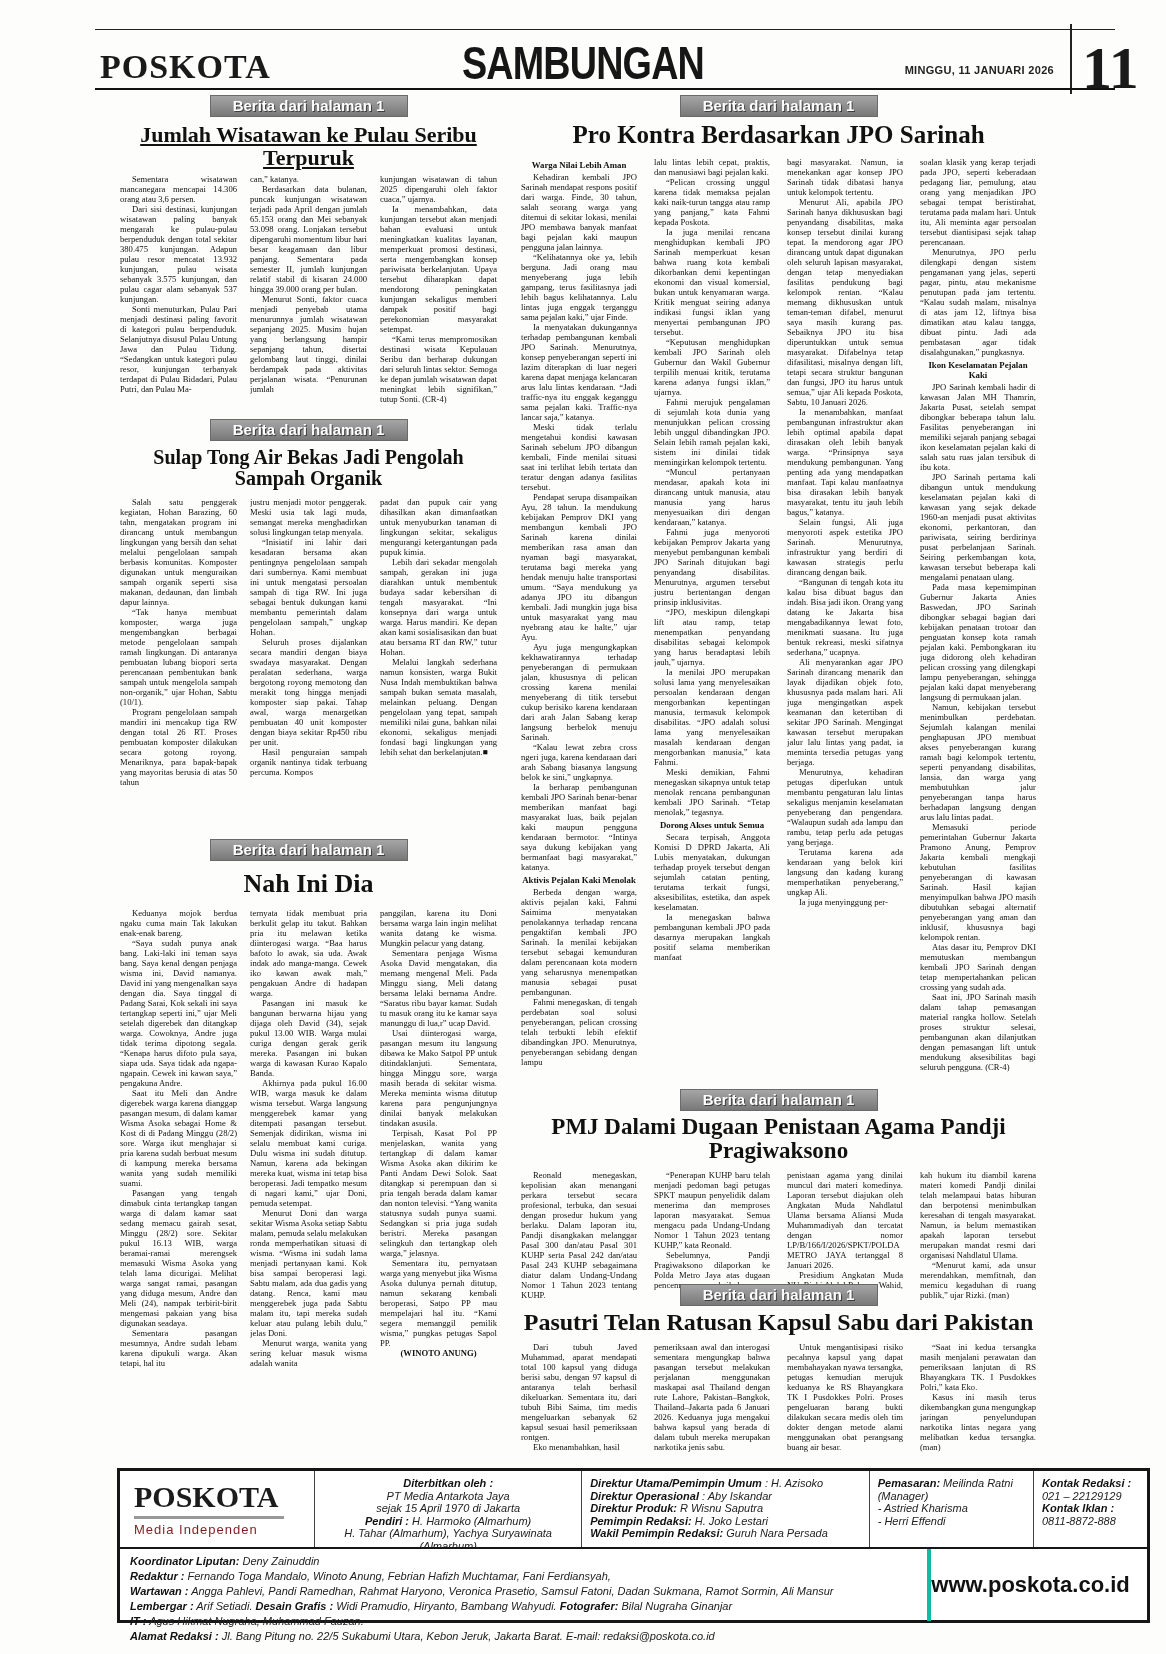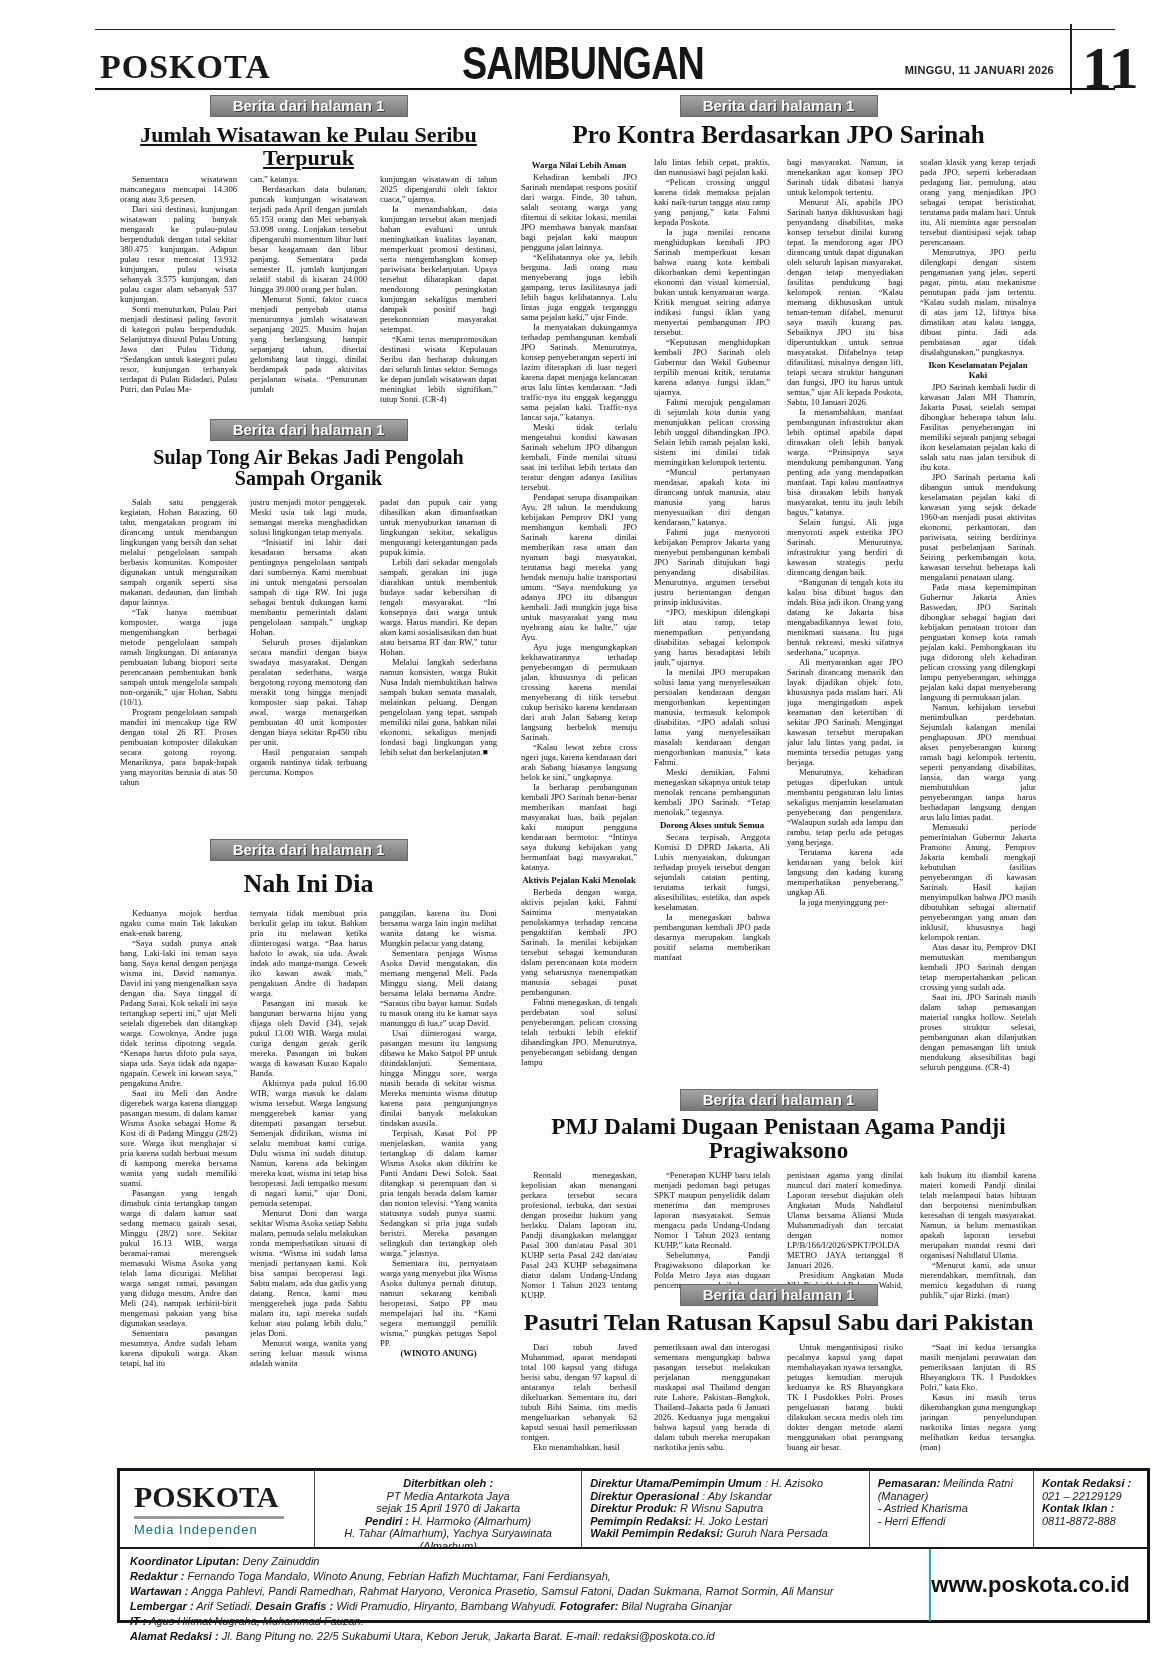--- a/index.html
+++ b/index.html
@@ -57,25 +57,25 @@
   .footer-top{display:flex;height:78px;border-bottom:2px solid #161616;box-sizing:border-box;}
   .fcell{box-sizing:border-box;padding:6px 8px;border-right:1px solid #444;overflow:hidden;}
   .fcell:last-child{border-right:none;}
   .fc-logo{width:19%;display:flex;flex-direction:column;justify-content:center;align-items:flex-start;padding-left:14px;}
   .fc-pub{width:26%;text-align:center;}
   .fc-dir{width:28%;}
   .fc-mkt{width:16%;}
   .fc-ctc{width:11%;}
   .footer-logo{font-family:"Liberation Serif",serif;font-size:30px;font-weight:bold;color:#1c1c1c;line-height:1;}
   .footer-logo-bar{width:150px;height:3px;background:#999;margin:4px 0 3px;}
-  .footer-tagline{font-size:13px;color:#0f766e;letter-spacing:1px;}
+  .footer-tagline{font-size:13px;color:#7f1d1d;letter-spacing:1px;}
   .fline{font-size:11px;line-height:12.5px;color:#222;font-style:italic;}
   .fline b{color:#111;}
   .footer-bottom{display:flex;height:72px;}
-  .staff{flex:1;padding:7px 10px;border-right:2px solid #14b8a6;box-sizing:border-box;}
+  .staff{flex:1;padding:7px 10px;border-right:4px solid #14b8a6;box-sizing:border-box;}
   .staff .fline{line-height:11px;margin-bottom:4px;}
   .website-cell{width:21%;display:flex;align-items:center;justify-content:flex-start;}
   .website{font-size:22px;font-weight:bold;color:#111;}
 </style>
 </head>
 <body>
 
 <div class="page">
 
   <div class="hdr-rule-top"></div>

